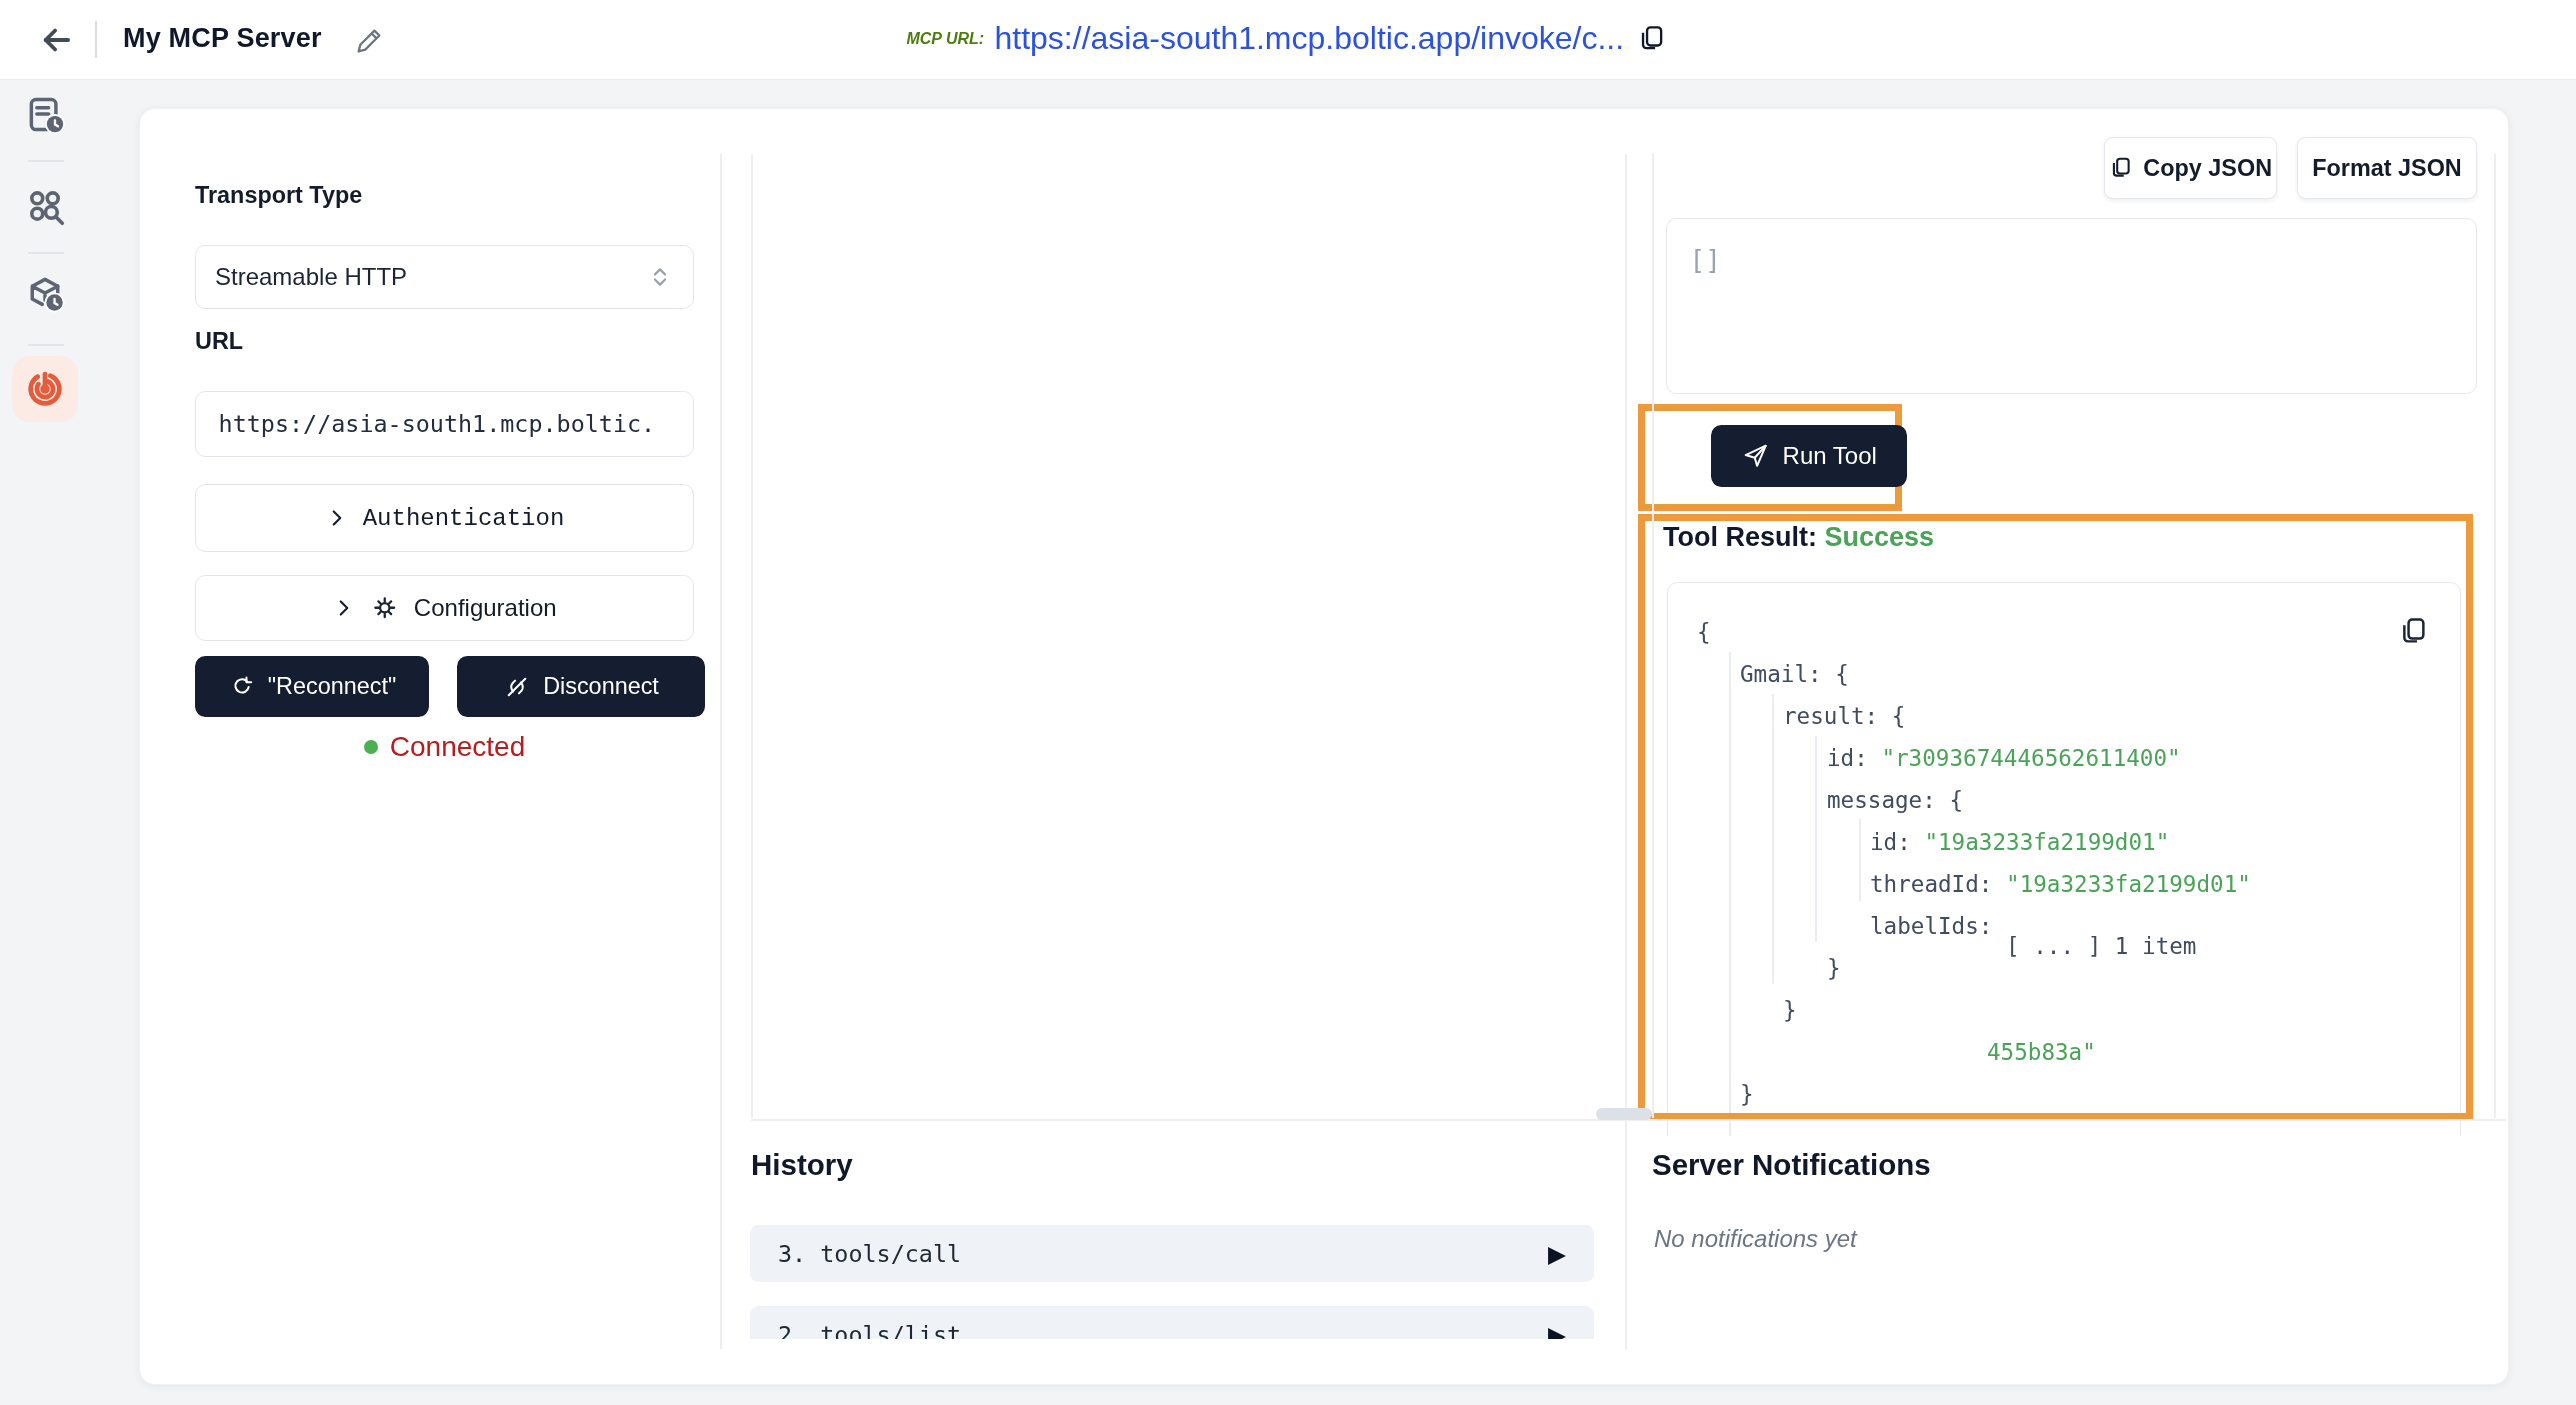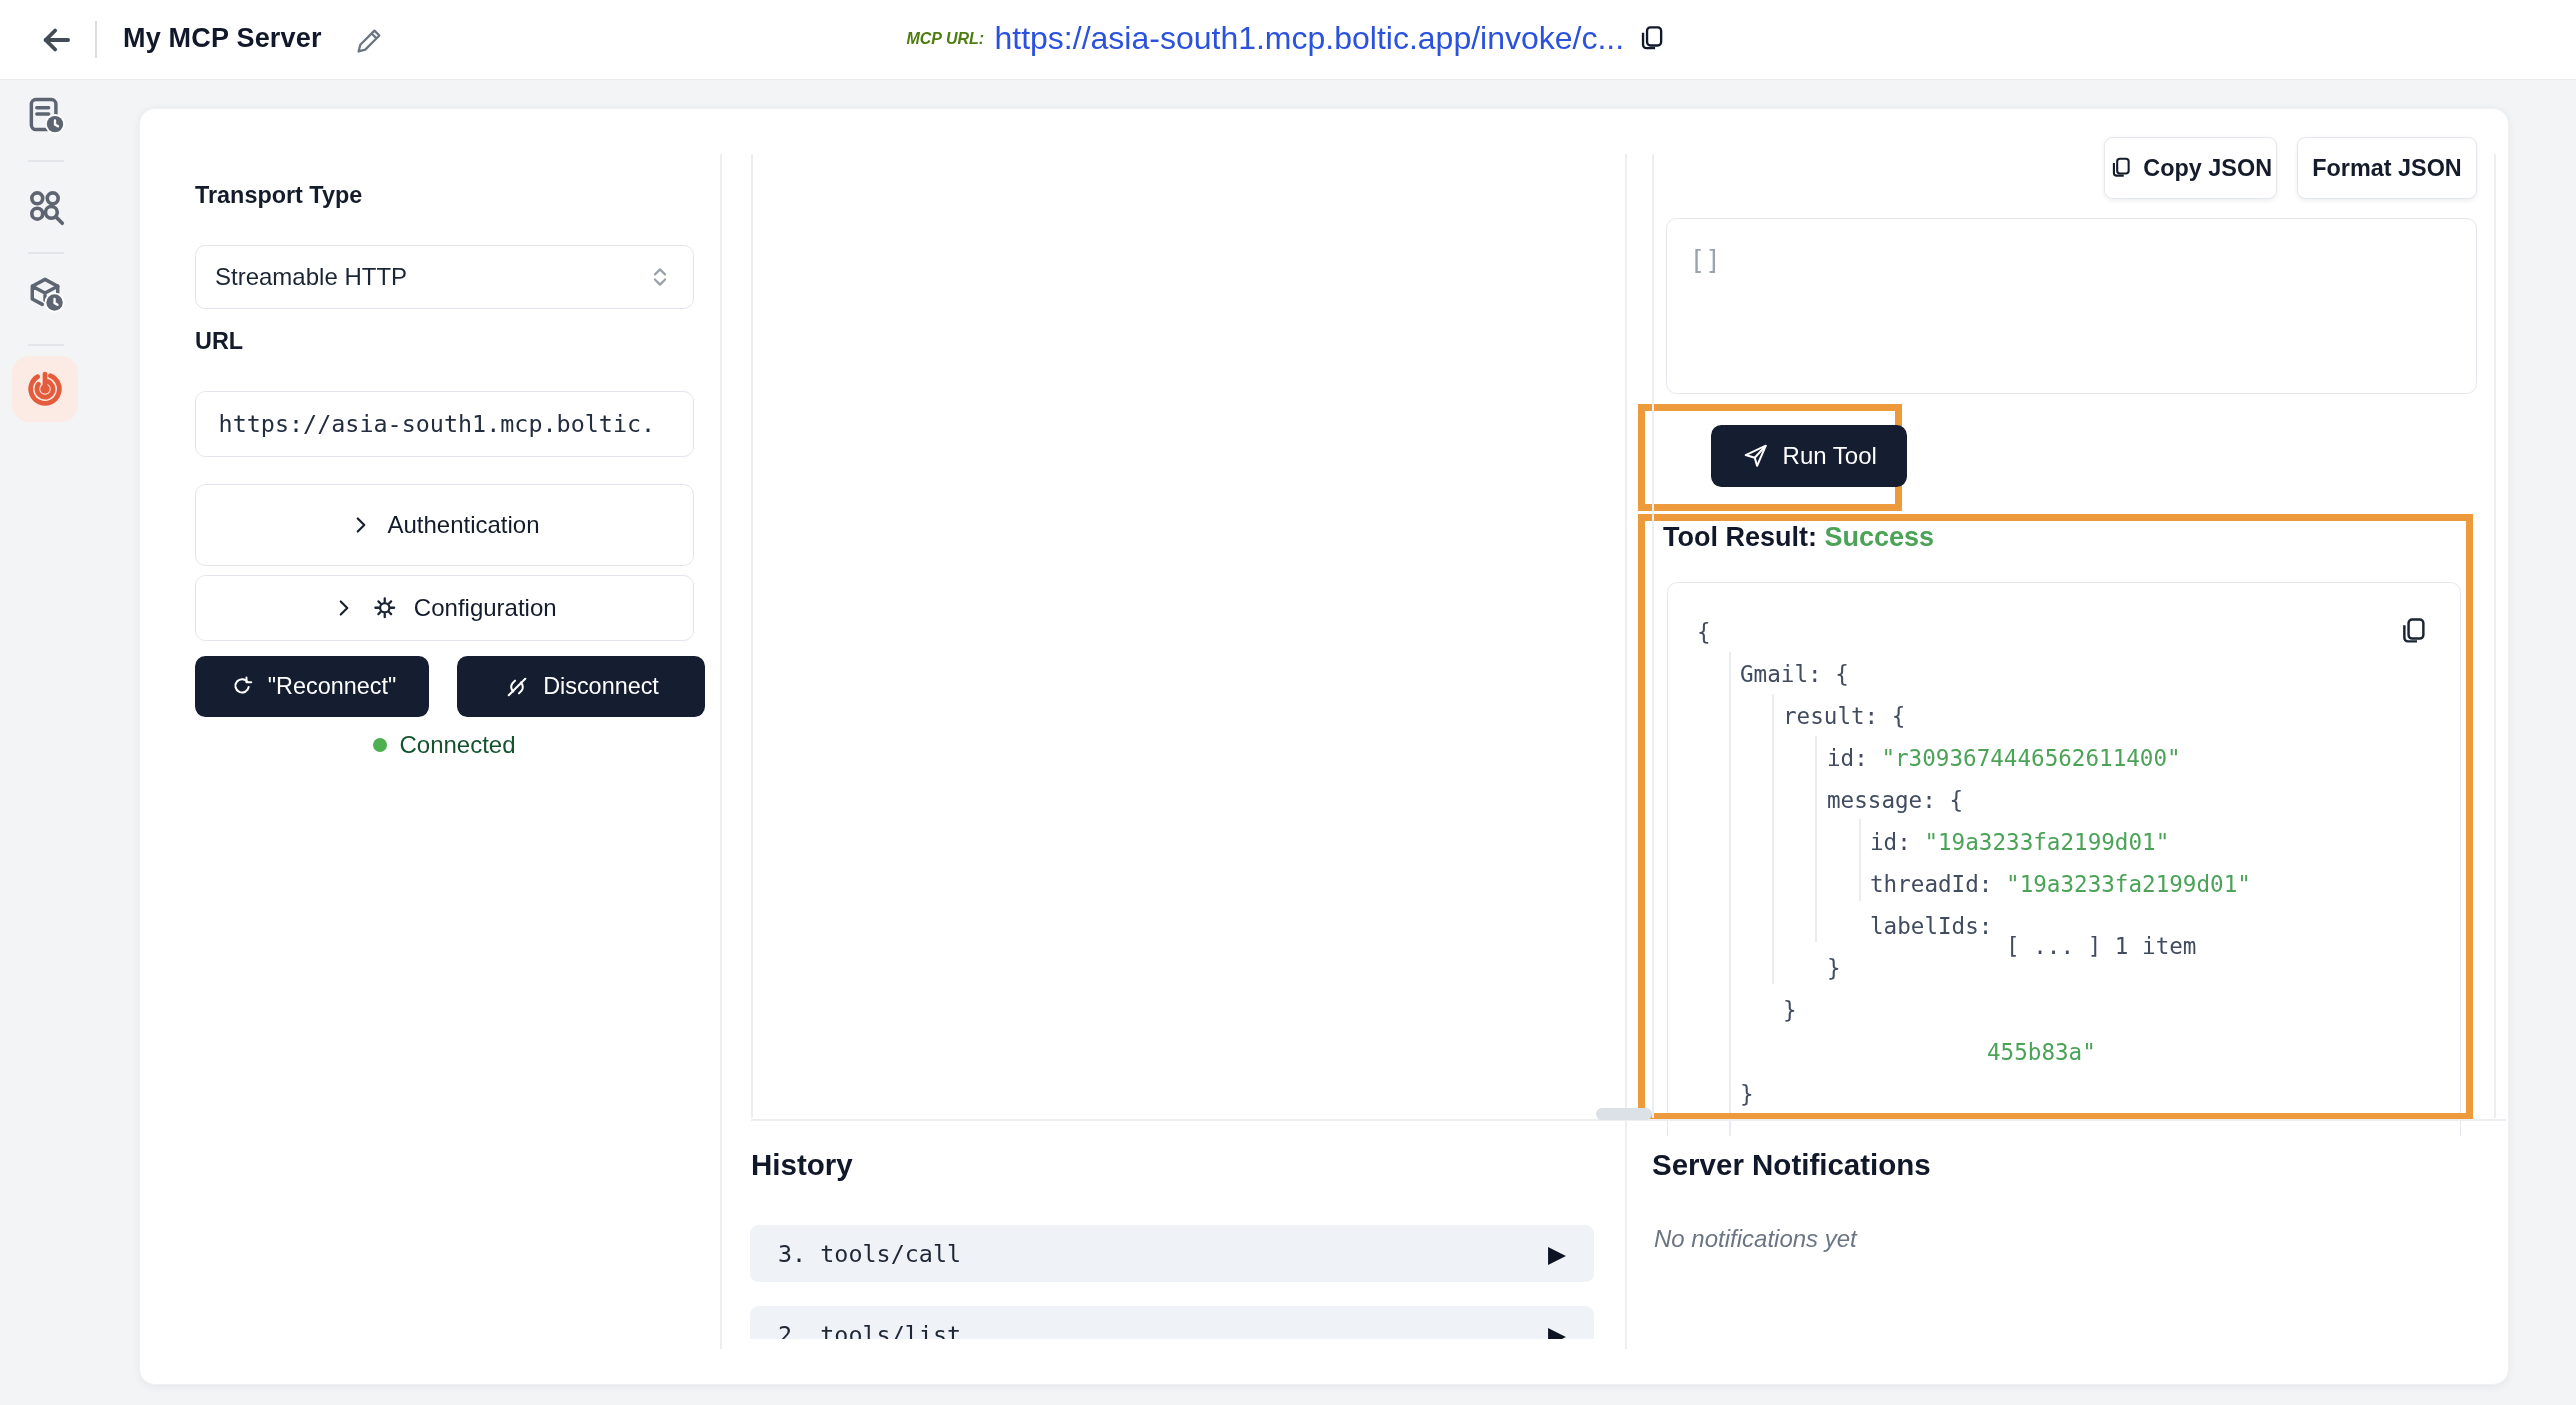--- a/index.html
+++ b/index.html
@@ -47,21 +47,21 @@
   .select{left:195px;top:236px;width:499px;height:64px;display:flex;align-items:center;padding:0 19px;cursor:pointer;}
   .select-val{font-size:24px;color:#1b2535;flex:1;}
   .input{left:195px;top:382px;width:499px;height:66px;display:flex;align-items:center;padding:0 22.6px;cursor:text;}
   .input-val{font-size:23.4px;color:#232d3f;white-space:nowrap;overflow:hidden;}
   .acc-btn{display:flex;align-items:center;justify-content:center;gap:14px;cursor:pointer;}
   .acc-label{font-size:24px;font-weight:500;color:#141c2b;}
   .dark-btn{background:var(--navy,#151e31);border-radius:10.4px;display:flex;align-items:center;justify-content:center;gap:12px;cursor:pointer;}
   .dark-btn span{color:#fff;font-size:23.4px;font-weight:500;}
   .connected{left:195px;top:731px;width:499px;display:flex;align-items:center;justify-content:center;gap:12px;}
   .dot{width:14px;height:14px;border-radius:50%;background:var(--dot,#4caf50);}
-  .conn-txt{font-size:24px;color:#14532d;}
+  .conn-txt{font-size:28px;color:#b91c1c;}
 
   
   .rpanel{left:1631px;top:108px;width:872px;height:1028px;overflow:hidden;z-index:3;}
   .chip-btn{position:absolute;height:62px;background:#fff;border:1.7px solid #e4e7ec;border-radius:8.7px;
             box-shadow:0 1.7px 4.3px rgba(16,24,40,.07);display:flex;align-items:center;justify-content:center;gap:10.4px;
             font-size:23.4px;font-weight:600;color:#141c2b;cursor:pointer;box-sizing:border-box;}
   .args-box{position:absolute;left:35px;top:110px;width:811px;height:176px;border:1.7px solid #e4e7ec;border-radius:10.4px;
             box-sizing:border-box;padding:26px 22.6px;cursor:text;background:#fff;}
   .args-val{font-size:26px;color:#9aa3ae;}
   .oframe{position:absolute;border:7px solid var(--accent,#ec9a3b);box-sizing:border-box;}
@@ -193,21 +193,21 @@
         <path d="M14 26 l8 8 8 -8"></path>
     </svg>
   </span>
 </div>
 
 <div class="abs fld-label" style="left:195px;top:328px;z-index:2;">URL</div>
 <div class="abs input" style="z-index:2;">
   <span class="input-val mono">https://asia-south1.mcp.boltic.</span>
 </div>
 
-<div class="abs acc-btn" style="left:195px;top:475px;width:499px;height:82px;z-index:2;">
+<div class="abs acc-btn" style="left:195px;top:475px;width:499px;height:68px;z-index:2;font-family:Liberation Mono, monospace;">
   <span>
     <svg width="24" height="24" viewBox="0 0 44 44" fill="none" stroke="#18202e" stroke-width="4" stroke-linecap="round" stroke-linejoin="round">
         <path d="M16 10 l12 12 -12 12"></path>
       </svg>
   </span>
   <span class="acc-label">Authentication</span>
 </div>
 
 <div class="abs acc-btn" style="left:195px;top:566px;width:499px;height:66px;z-index:2;">
   <span>

